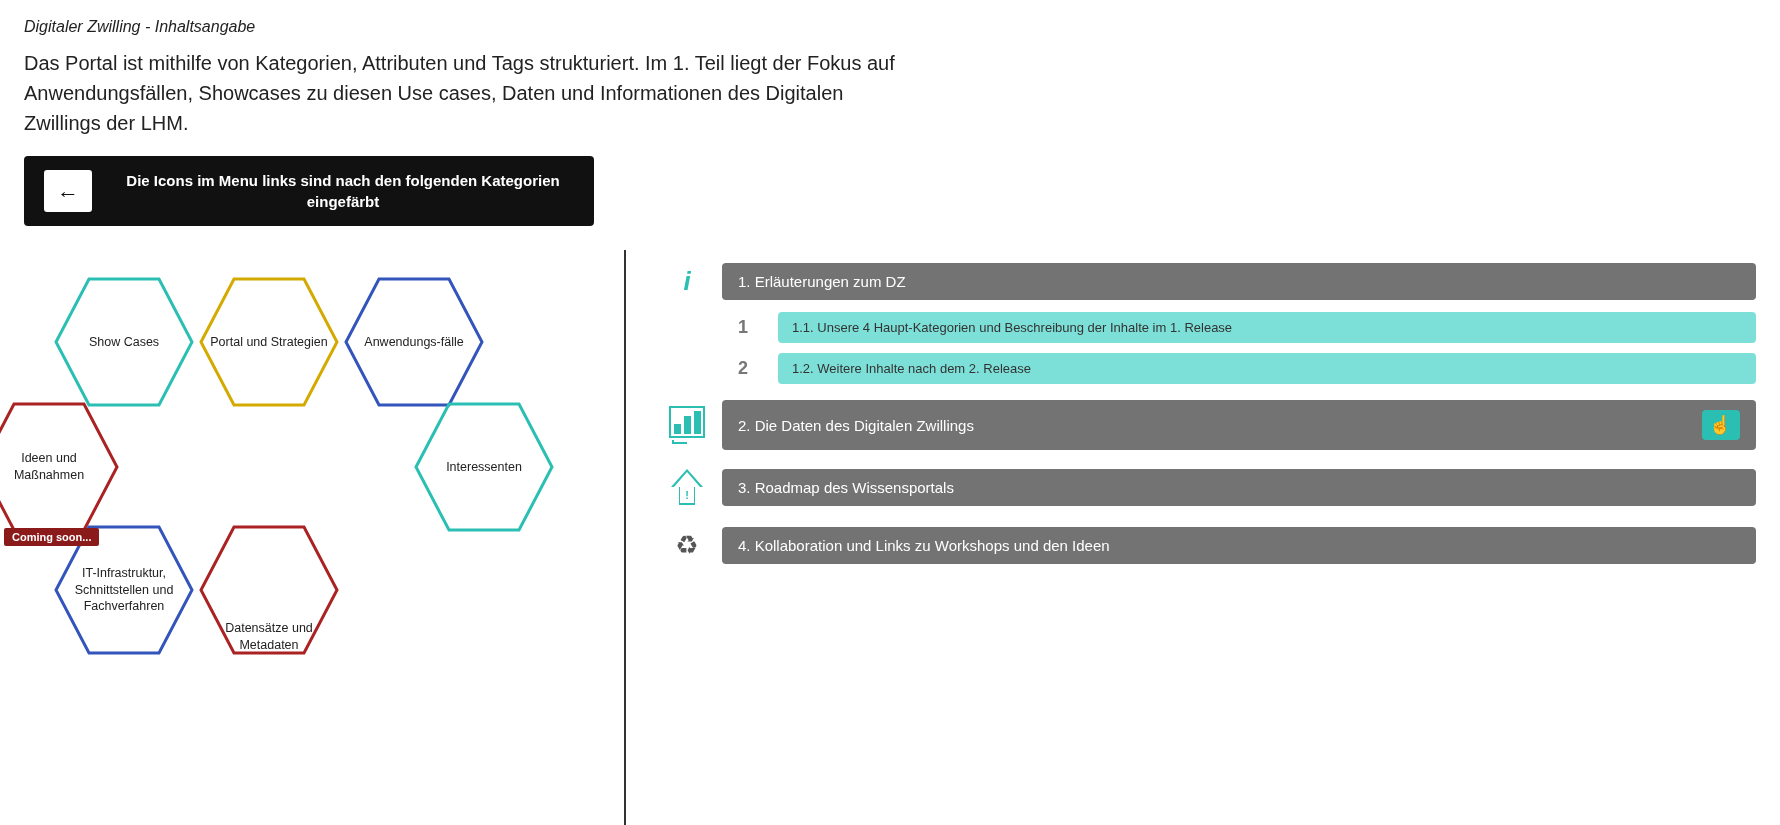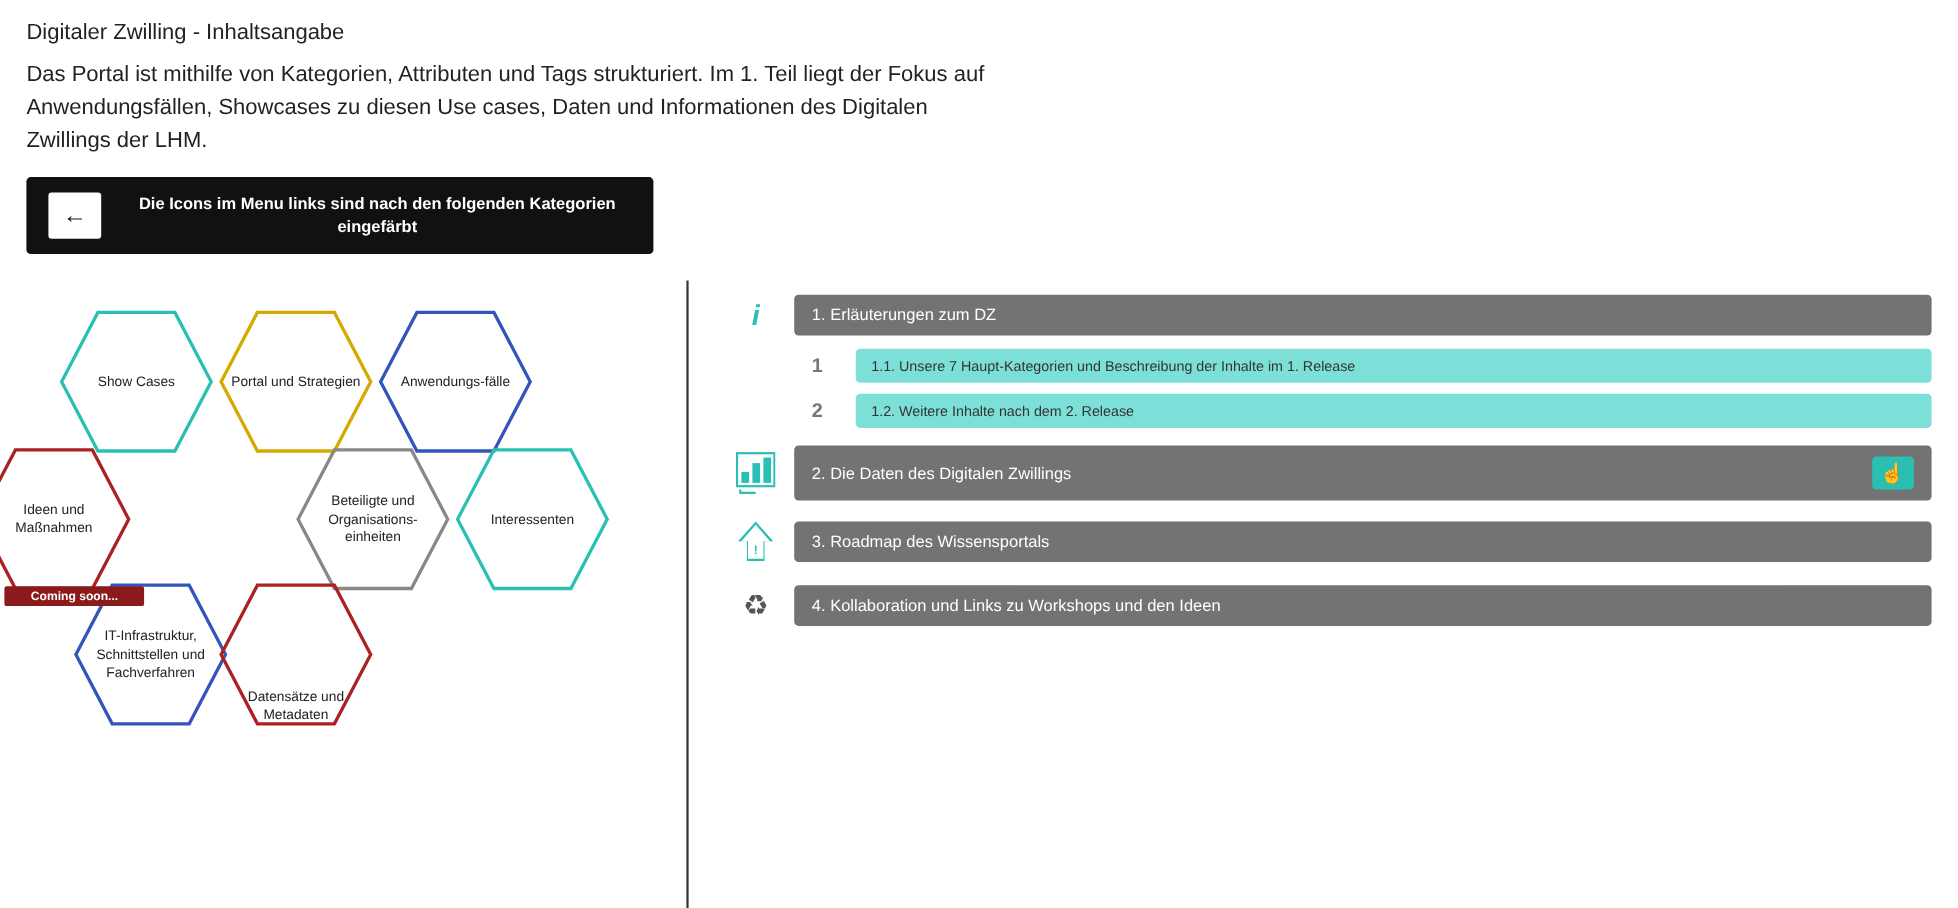--- a/index.html
+++ b/index.html
@@ -7,23 +7,24 @@
       font-family: Arial, sans-serif;
       background: #fff;
       color: #222;
       font-size: 14px;
       padding: 18px 24px;
       width: 1780px;
       min-height: 825px;
     }
 
     .page-title {
-      font-size: 20px;
+      font-size: 16px;
       font-weight: normal;
       margin-bottom: 12px;
+      font-style: italic;
     }
 
     .intro-text {
       font-size: 20px;
       line-height: 1.5;
       margin-bottom: 18px;
       max-width: 900px;
     }
 
     .banner {
@@ -98,21 +99,21 @@
       padding: 8px;
       text-align: center;
     }
 
     .coming-soon-badge {
       position: absolute;
       background: #8b1a1a;
       color: #fff;
       font-size: 11px;
       font-weight: bold;
-      padding: 3px 24px;
+      padding: 3px 8px;
       border-radius: 2px;
       z-index: 10;
     }
 
     
     .divider {
       width: 2px;
       background: #333;
       align-self: stretch;
       min-height: 550px;
@@ -240,35 +241,29 @@
     <div class="hex-outlined" style="left: -45px; top: 145px;">
       <svg viewBox="0 0 140 130" xmlns="http://www.w3.org/2000/svg">
         <polygon points="35,2 105,2 138,65 105,128 35,128 2,65" fill="none" stroke="#aa2222" stroke-width="3"></polygon>
       </svg>
       <div class="hex-label">Ideen und Maßnahmen</div>
     </div>
 
     <div class="coming-soon-badge" style="left: -20px; top: 278px;">Coming soon...</div>
 
 
-    <div class="hex-outlined" style="left: 245px; top: 145px;">
-      <svg viewBox="0 0 140 130" xmlns="http://www.w3.org/2000/svg">
-        <polygon points="35,2 105,2 138,65 105,128 35,128 2,65" fill="none" stroke="#888888" stroke-width="3"></polygon>
-      </svg>
-      <div class="hex-label">Beteiligte und Organisations-einheiten</div>
-    </div>
 
     <div class="hex-outlined" style="left: 390px; top: 145px;">
       <svg viewBox="0 0 140 130" xmlns="http://www.w3.org/2000/svg">
         <polygon points="35,2 105,2 138,65 105,128 35,128 2,65" fill="none" stroke="#2bbfb3" stroke-width="3"></polygon>
       </svg>
       <div class="hex-label">Interessenten</div>
     </div>
 
-    <div class="hex-outlined" style="left: 43px; top: 268px; justify-content: center;">
+    <div class="hex-outlined" style="left: 30px; top: 268px; justify-content: center;">
       <svg viewBox="0 0 140 130" xmlns="http://www.w3.org/2000/svg">
         <polygon points="35,2 105,2 138,65 105,128 35,128 2,65" fill="none" stroke="#3355bb" stroke-width="3"></polygon>
       </svg>
       <div class="hex-label">IT-Infrastruktur, Schnittstellen und Fachverfahren</div>
     </div>
 
     <div class="hex-outlined" style="left: 175px; top: 268px; align-items: flex-end;">
       <svg viewBox="0 0 140 130" xmlns="http://www.w3.org/2000/svg">
         <polygon points="35,2 105,2 138,65 105,128 35,128 2,65" fill="none" stroke="#aa2222" stroke-width="3"></polygon>
       </svg>
@@ -283,21 +278,21 @@
 
     <div class="toc-item">
       <div class="toc-icon">
         <span class="icon-info">i</span>
       </div>
       <div class="toc-main-label">1. Erläuterungen zum DZ</div>
     </div>
 
     <div class="toc-sub-row">
       <div class="toc-sub-number">1</div>
-      <div class="toc-sub-label">1.1. Unsere 7 Haupt-Kategorien und Beschreibung der Inhalte im 1. Release</div>
+      <div class="toc-sub-label">1.1. Unsere 4 Haupt-Kategorien und Beschreibung der Inhalte im 1. Release</div>
     </div>
 
     <div class="toc-sub-row">
       <div class="toc-sub-number">2</div>
       <div class="toc-sub-label">1.2. Weitere Inhalte nach dem 2. Release</div>
     </div>
 
     <div class="toc-item" style="margin-top: 6px;">
       <div class="toc-icon">
         <svg width="36" height="38" viewBox="0 0 36 38">

